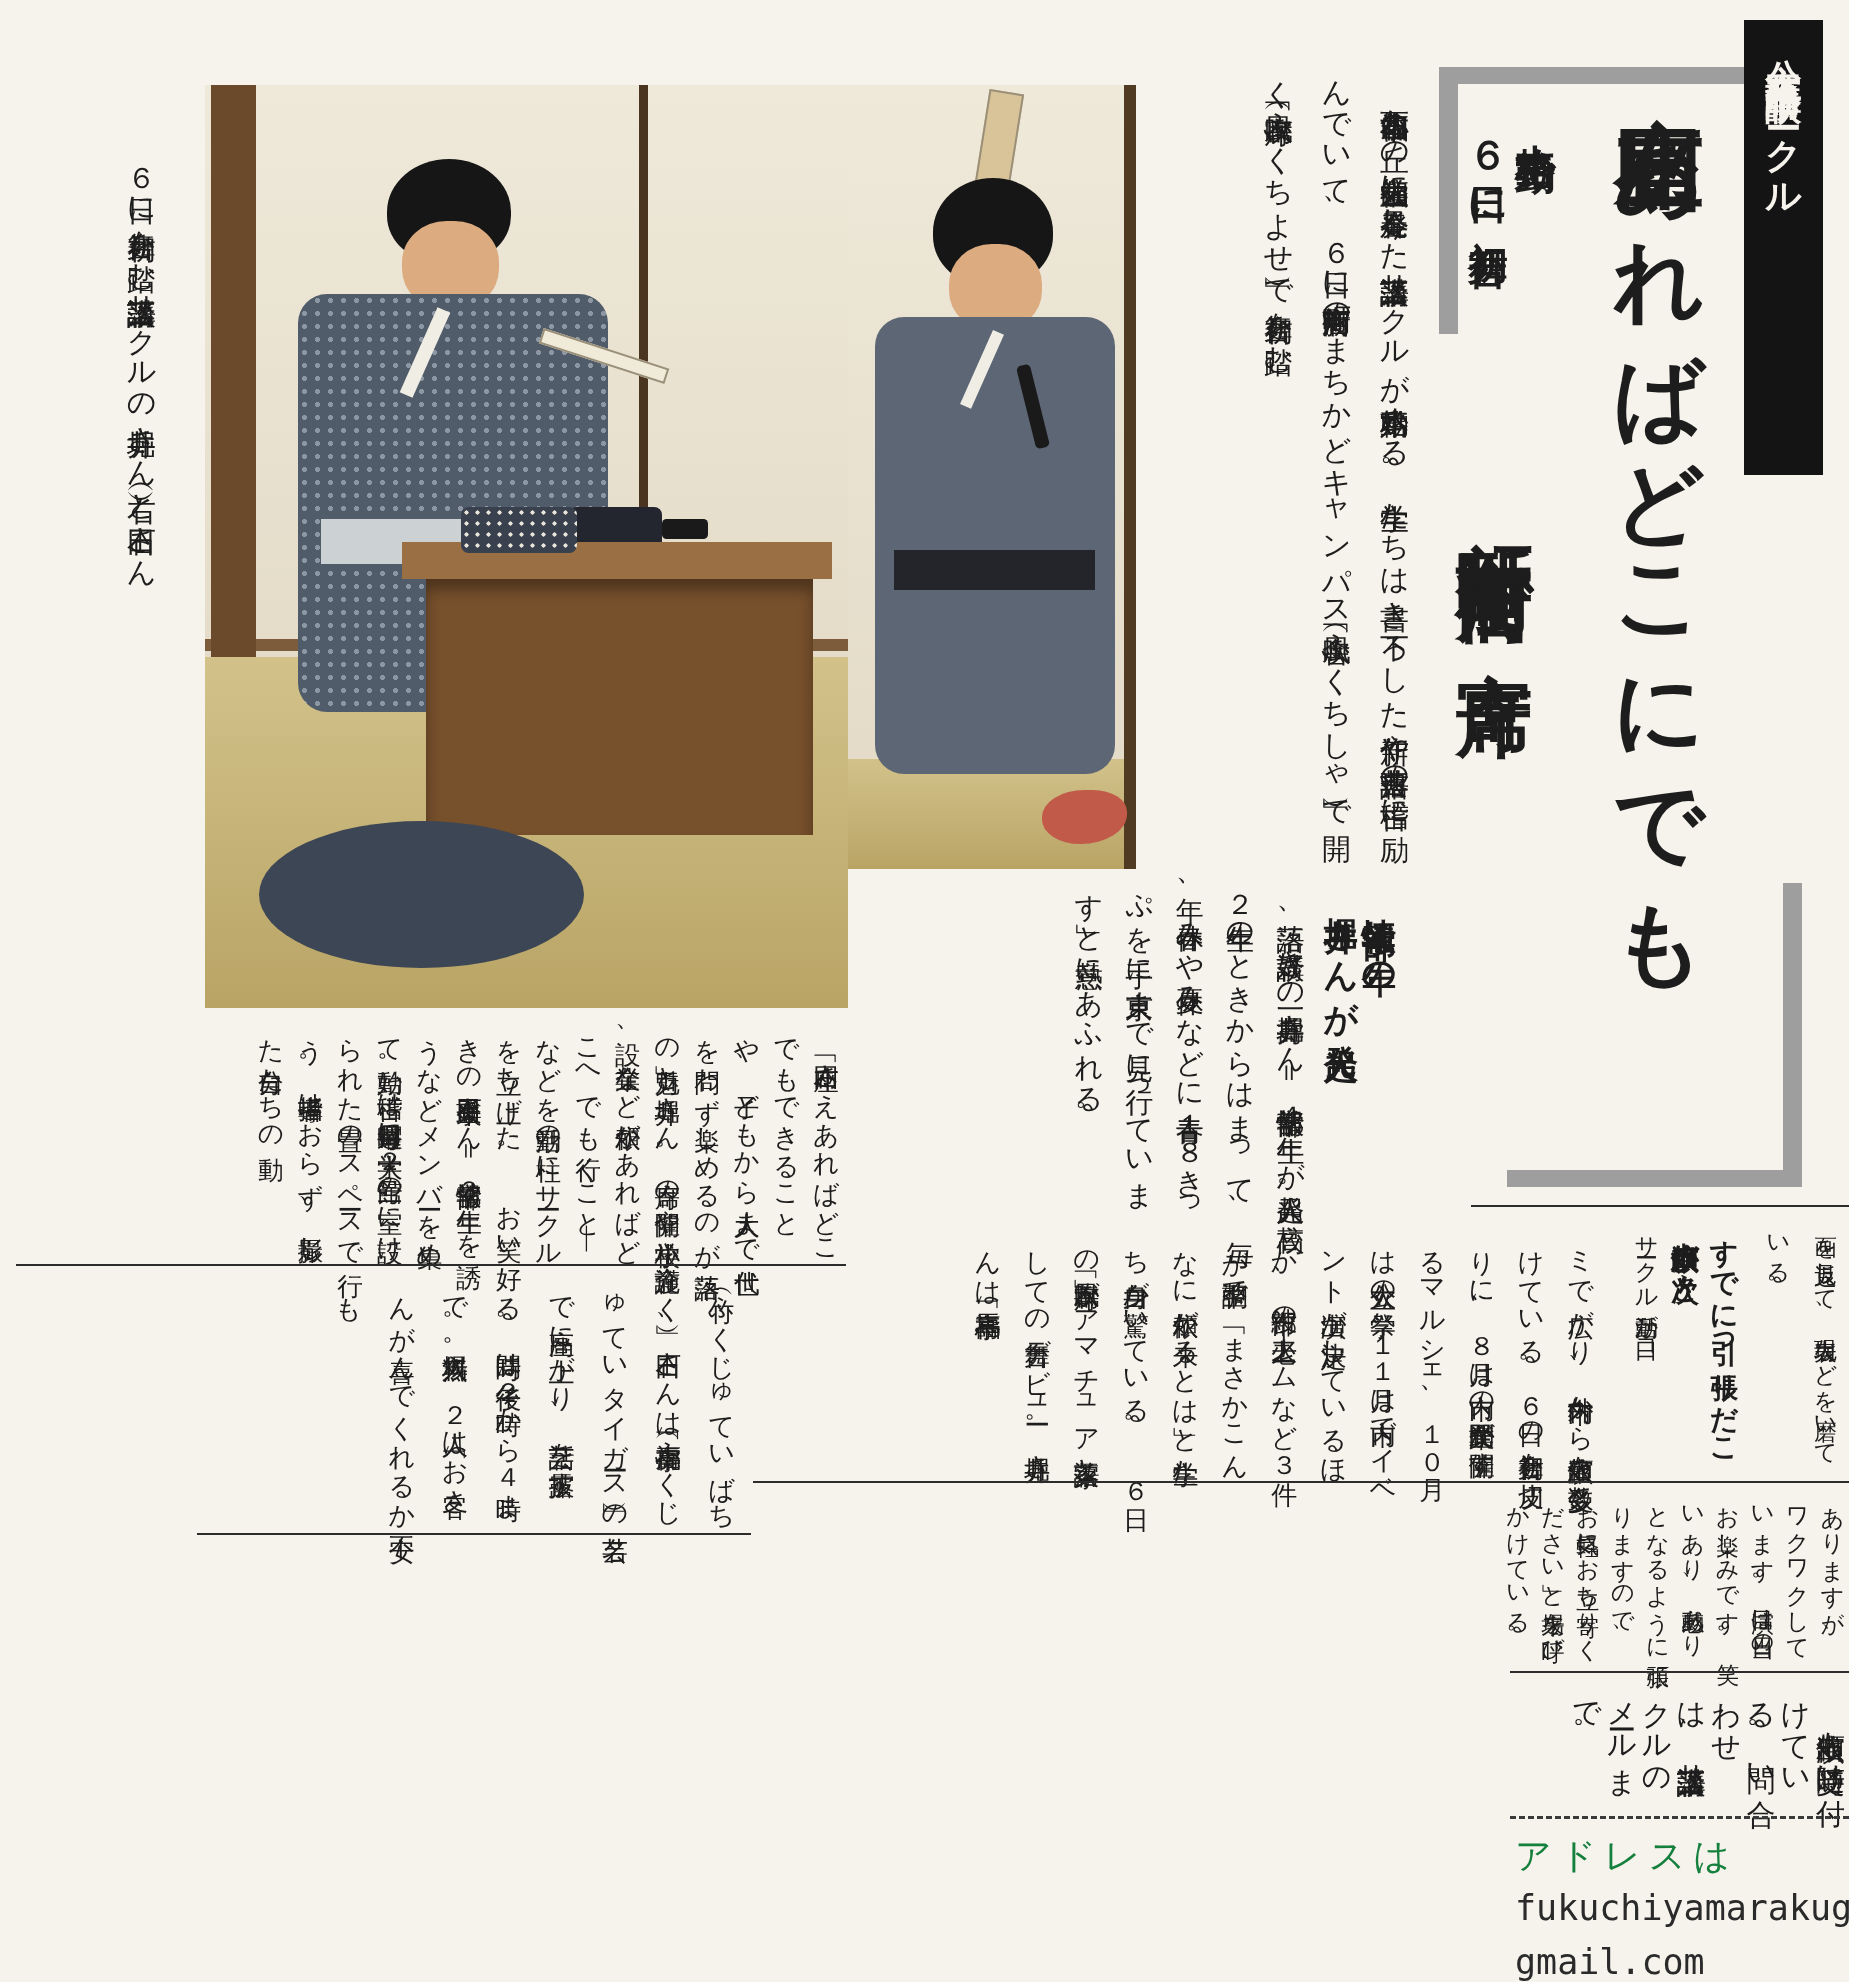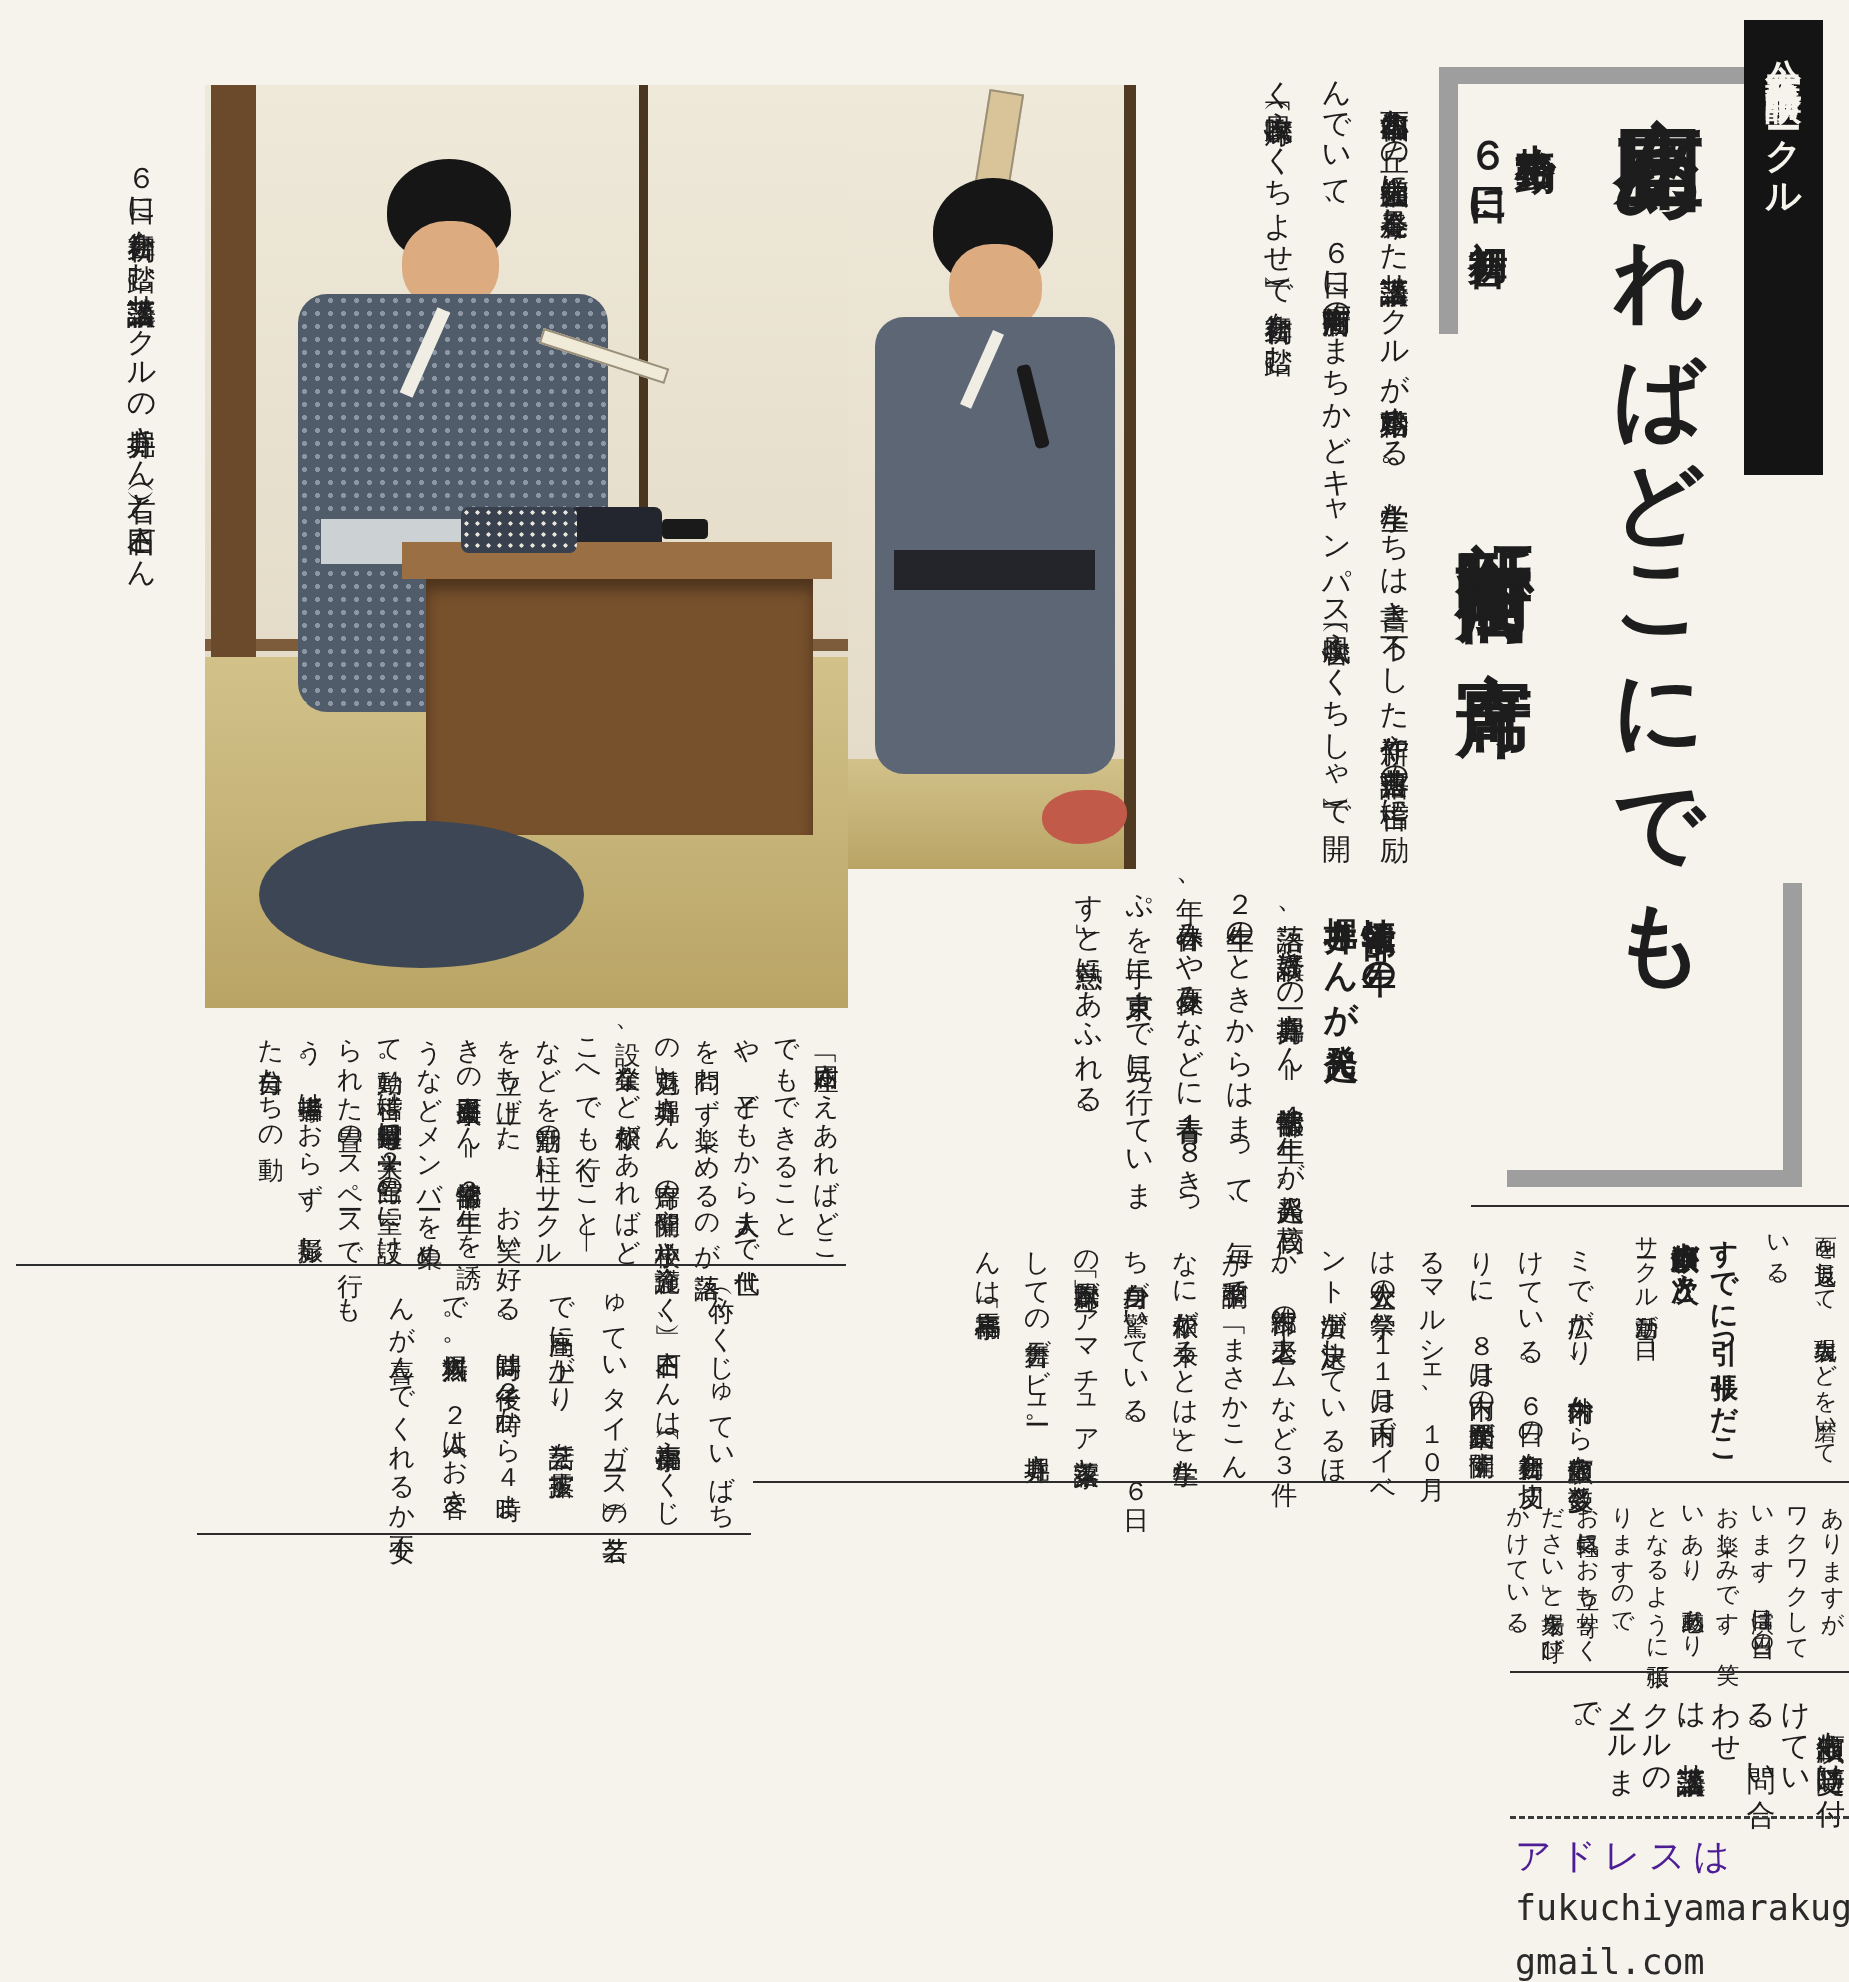--- a/index.html
+++ b/index.html
@@ -50,21 +50,21 @@
   #band4 div{font-size:29px;line-height:1.2;}
   .rule{background:#2c2c2c;height:2.3px;}
   #rule-a1{left:1471px;top:1205px;width:378px;}
   #rule-a2{left:15.5px;top:1264px;width:830px;}
   #rule-b1{left:753px;top:1481px;width:1097px;}
   #rule-b2{left:197px;top:1533px;width:554px;}
   #rule-c{left:1510px;top:1671px;width:339px;}
   #dashed-rule{left:1510px;top:1816px;width:339px;height:0;border-top:3.9px dashed #3a3a3a;}
   
   #contact{left:1515px;top:1832px;width:333px;}
-  #contact-label{font-family:"Liberation Sans","DejaVu Sans",sans-serif;font-size:36px;color:#4c1d95;letter-spacing:7.7px;}
+  #contact-label{font-family:"Liberation Sans","DejaVu Sans",sans-serif;font-size:36px;color:#15803d;letter-spacing:7.7px;}
   .email-line{font-family:"DejaVu Sans Mono","Liberation Mono",monospace;font-size:35px;color:#2a2a2a;letter-spacing:0px;line-height:1.55;}
   
   #caption{left:53px;top:147px;width:116px;height:827px;}
   #caption div{font-size:29px;line-height:1.9;}
   
   .photo{background:#e9e3d4;overflow:hidden;}
   #photoL{left:205px;top:85px;width:643px;height:923px;}
   #photoR{left:848px;top:85px;width:288px;height:784px;}
   .wall{position:absolute;left:0;top:0;width:100%;background:linear-gradient(#efe9da,#e4dcc8);}
   .tatami{position:absolute;left:0;bottom:0;width:100%;background:linear-gradient(#d2c28a,#b9a465);}

